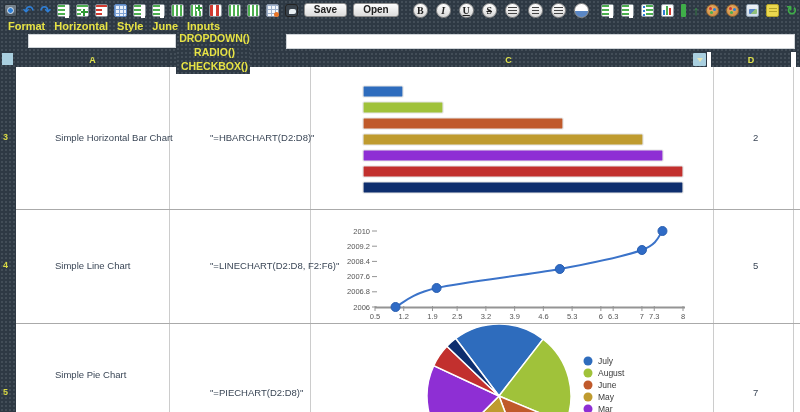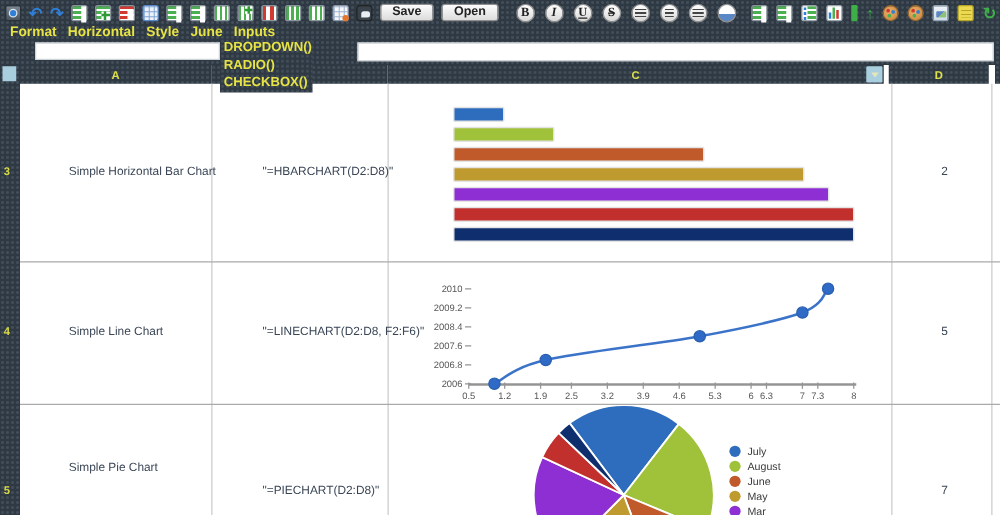--- a/index.html
+++ b/index.html
@@ -87,21 +87,21 @@
     display:flex; gap:9px; padding-left:8px; align-items:center; }
   .menu-item { font-size:11px; font-weight:bold; color:#e7e345; cursor:pointer; letter-spacing:0;text-align:center; }
 
   
   #formula-row { position:absolute; left:0; top:32px; width:800px; height:20px; }
   .finput { position:absolute; background:#fff; border:1px solid #cfd4d8; font-size:10px; padding:0 3px; }
 
   
   #dropdown { position:absolute; left:176px; top:31px; width:74px; height:43px; z-index:30; }
   .dd-item { height:14px; line-height:14px; padding-left:3px; font-size:10.5px; font-weight:bold;
-    color:#e7e345; cursor:pointer; white-space:nowrap; }
+    color:#e7e345; cursor:pointer; white-space:nowrap;text-align:center; }
 
   
   .colhead { position:absolute; top:52px; height:15px; display:flex; align-items:center;
     justify-content:center; font-size:9px; font-weight:bold; color:#dfe14b; cursor:pointer; }
   #filter-btn { position:absolute; left:693px; top:53px; width:13px; height:13px; background:#a9cfdf;
     border-radius:1px; cursor:pointer; display:flex; align-items:center; justify-content:center; }
   #filter-btn::after { content:""; width:0; height:0; border-left:3px solid transparent;
     border-right:3px solid transparent; border-top:4px solid #e6e6b8; }
 
   

